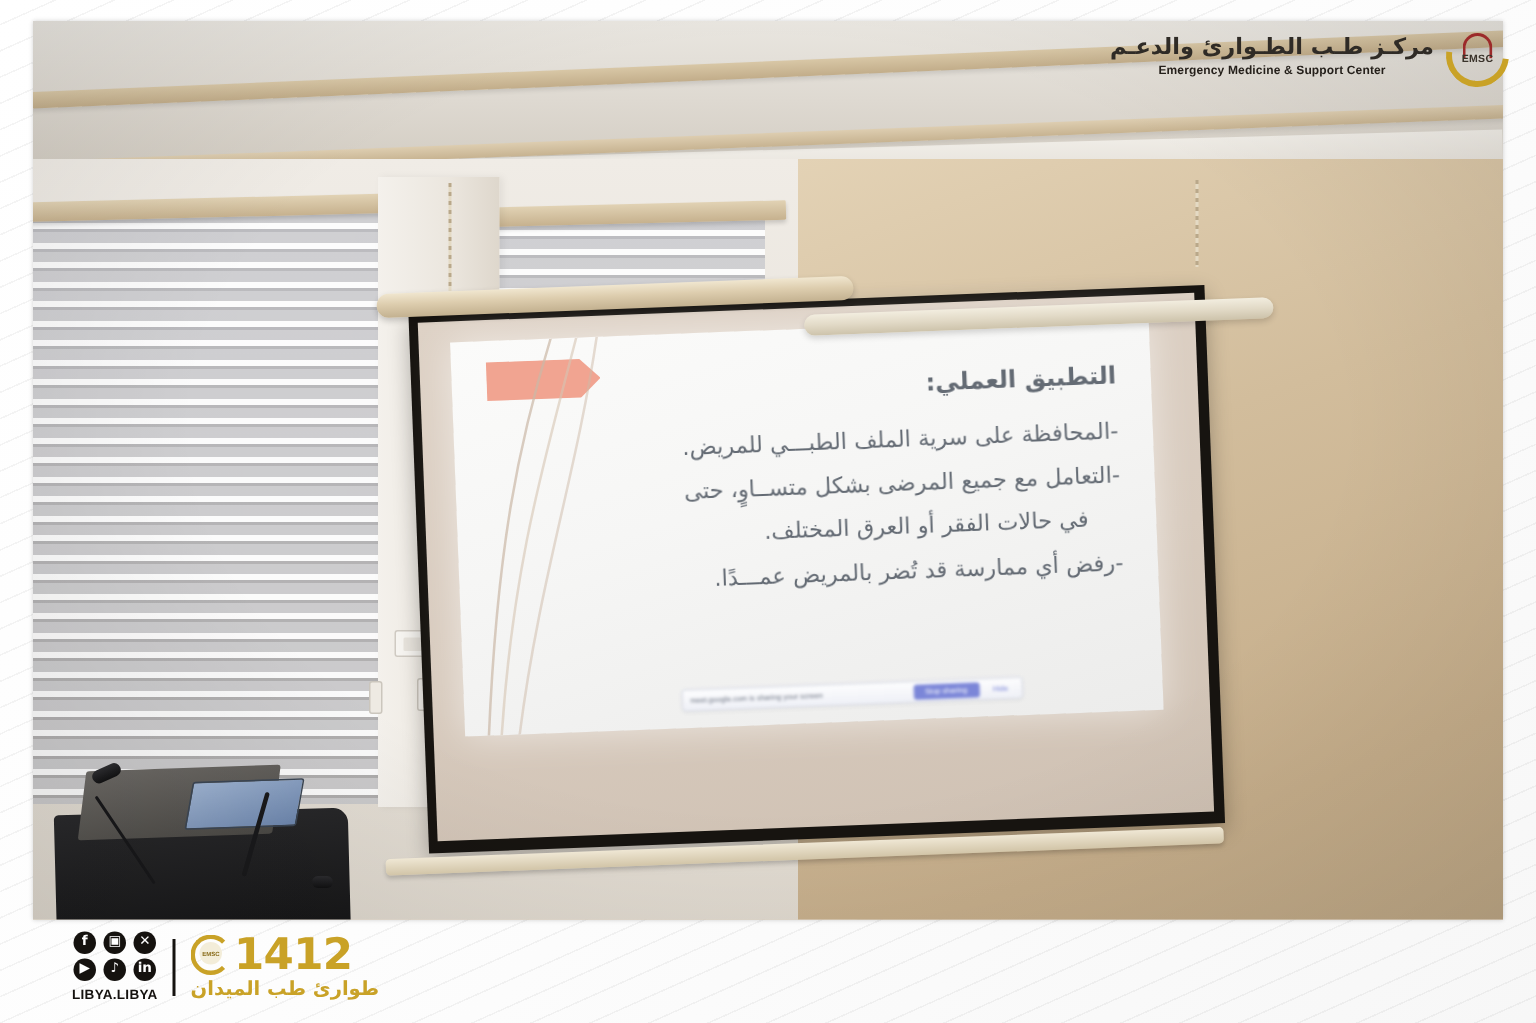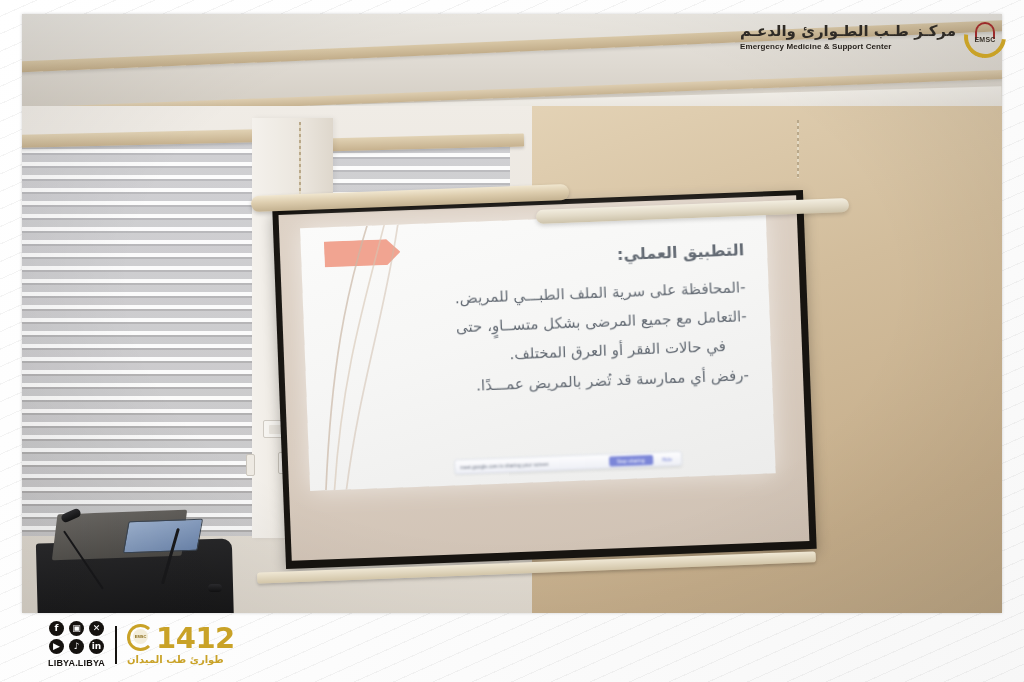--- a/index.html
+++ b/index.html
@@ -270,21 +270,21 @@
     background:radial-gradient(ellipse at 50% 45%, rgba(0,0,0,0) 55%, rgba(0,0,0,.10) 100%);
     pointer-events:none;
   }
 
   
   #brand-header {
     position:absolute; right:18px; top:16px;
     display:flex; align-items:center; gap:8px;
     z-index:30;
   }
-  .brand-text-block { text-align:left; }
+  .brand-text-block { text-align:center; }
   .brand-ar {
     font-family:"DejaVu Sans", sans-serif;
     font-size:15px; font-weight:bold;
     color:#2f2b26; direction:rtl;
     letter-spacing:.3px; line-height:1.15;
   }
   .brand-en {
     font-size:8px; font-weight:bold; color:#241f1a;
     letter-spacing:.1px; margin-top:2px;
   }
@@ -325,21 +325,21 @@
     display:flex; align-items:center; justify-content:center;
     font-size:9px; line-height:1; font-weight:bold;
     font-family:"DejaVu Sans", sans-serif;
   }
   .social-handle {
     font-size:9px; font-weight:bold; color:#15120f; letter-spacing:.2px;
     margin-top:1px;
   }
   .divider-bar { width:2px; height:38px; background:#15120f; }
   .hotline-block { display:flex; flex-direction:column; align-items:flex-start; }
-  .hotline-top { display:flex; align-items:flex-start; gap:2px; }
+  .hotline-top { display:flex; align-items:center; gap:2px; }
   .hotline-mark {
     position:relative; width:27px; height:27px; flex:none;
   }
   .hotline-ring {
     position:absolute; inset:0; border-radius:50%;
     border:3px solid #c9a227;
     border-right-color:transparent;
   }
   .hotline-inner {
     position:absolute; left:6px; top:5px; width:15px; height:15px;
@@ -348,21 +348,21 @@
     font-size:4px; font-weight:bold; color:#8a6d1c;
   }
   .hotline-num {
     font-size:29px; font-weight:bold; line-height:1;
     color:#c9a227;
     font-family:"DejaVu Sans", sans-serif;
     letter-spacing:-.5px;
   }
   .hotline-ar {
     font-family:"DejaVu Sans", sans-serif;
-    direction:rtl; font-size:10px; font-weight:bold;
+    direction:rtl; font-size:13px; font-weight:bold;
     color:#c9a227; margin-top:1px; letter-spacing:.2px;
   }
 </style>
 </head>
 <body>
 
 <div id="frame">
 
   <div id="photo">
 

